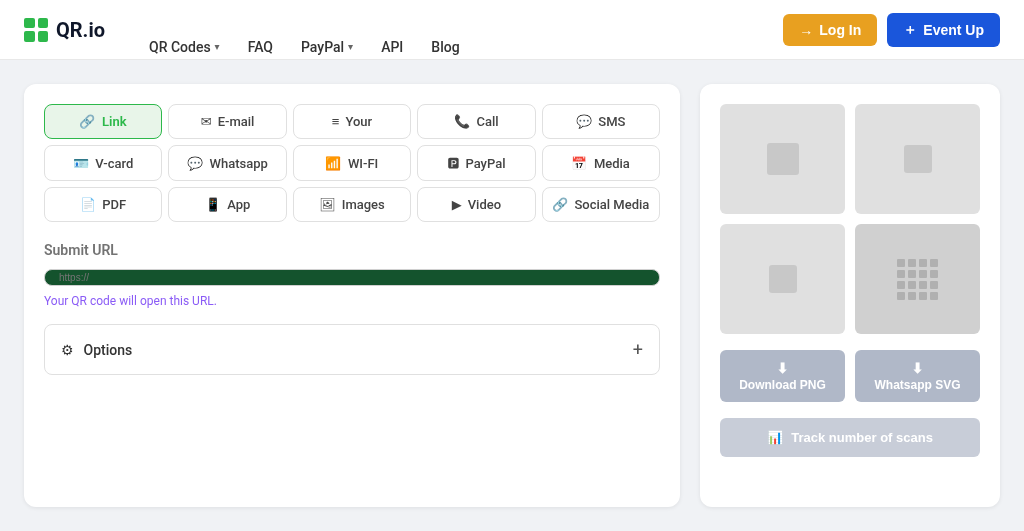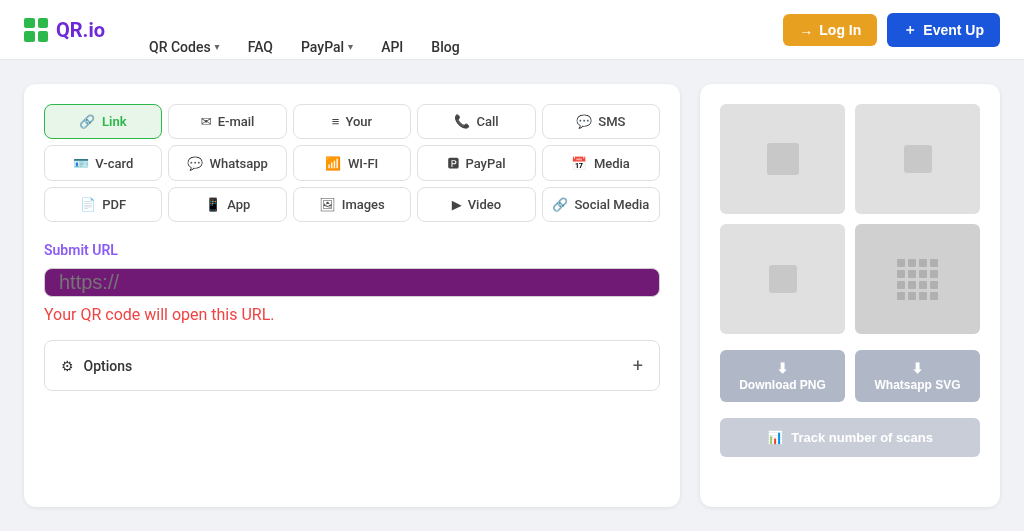--- a/index.html
+++ b/index.html
@@ -38,21 +38,21 @@
       border-radius: 2px;
       background: #2db84b;
     }
     .logo-dot:nth-child(1) { background: #2db84b; }
     .logo-dot:nth-child(2) { background: #2db84b; }
     .logo-dot:nth-child(3) { background: #2db84b; }
     .logo-dot:nth-child(4) { background: #2db84b; }
     .logo-text {
       font-size: 20px;
       font-weight: 700;
-      color: #6d28d9;
+      color: #0f172a;
     }
     .navbar-nav {
       display: flex;
       align-items: center;
       gap: 4px;
       flex: 1;
     }
     .nav-item {
       padding: 8px 12px;
       cursor: pointer;
@@ -149,36 +149,36 @@
     }
     .tab-icon {
       font-size: 13px;
     }
 
     
     .url-section { margin-bottom: 16px; }
     .url-label {
       font-size: 14px;
       font-weight: 600;
-      color: #8b5cf6;
+      color: #737373;
       margin-bottom: 10px;
     }
     .url-input {
       width: 100%;
       padding: 2px 14px;
       border: 1px solid #d0d0d0;
       border-radius: 8px;
-      font-size: 20px;
+      font-size: 10px;
       color: #999;
       outline: none;
-      background: #701a75;
+      background: #14532d;
     }
     .url-hint {
-      font-size: 16px;
-      color: #ef4444;
+      font-size: 12px;
+      color: #8b5cf6;
       margin-top: 8px;
     }
 
     
     .options-bar {
       display: flex;
       align-items: center;
       justify-content: space-between;
       padding: 14px 16px;
       border: 1px solid #e0e0e0;

